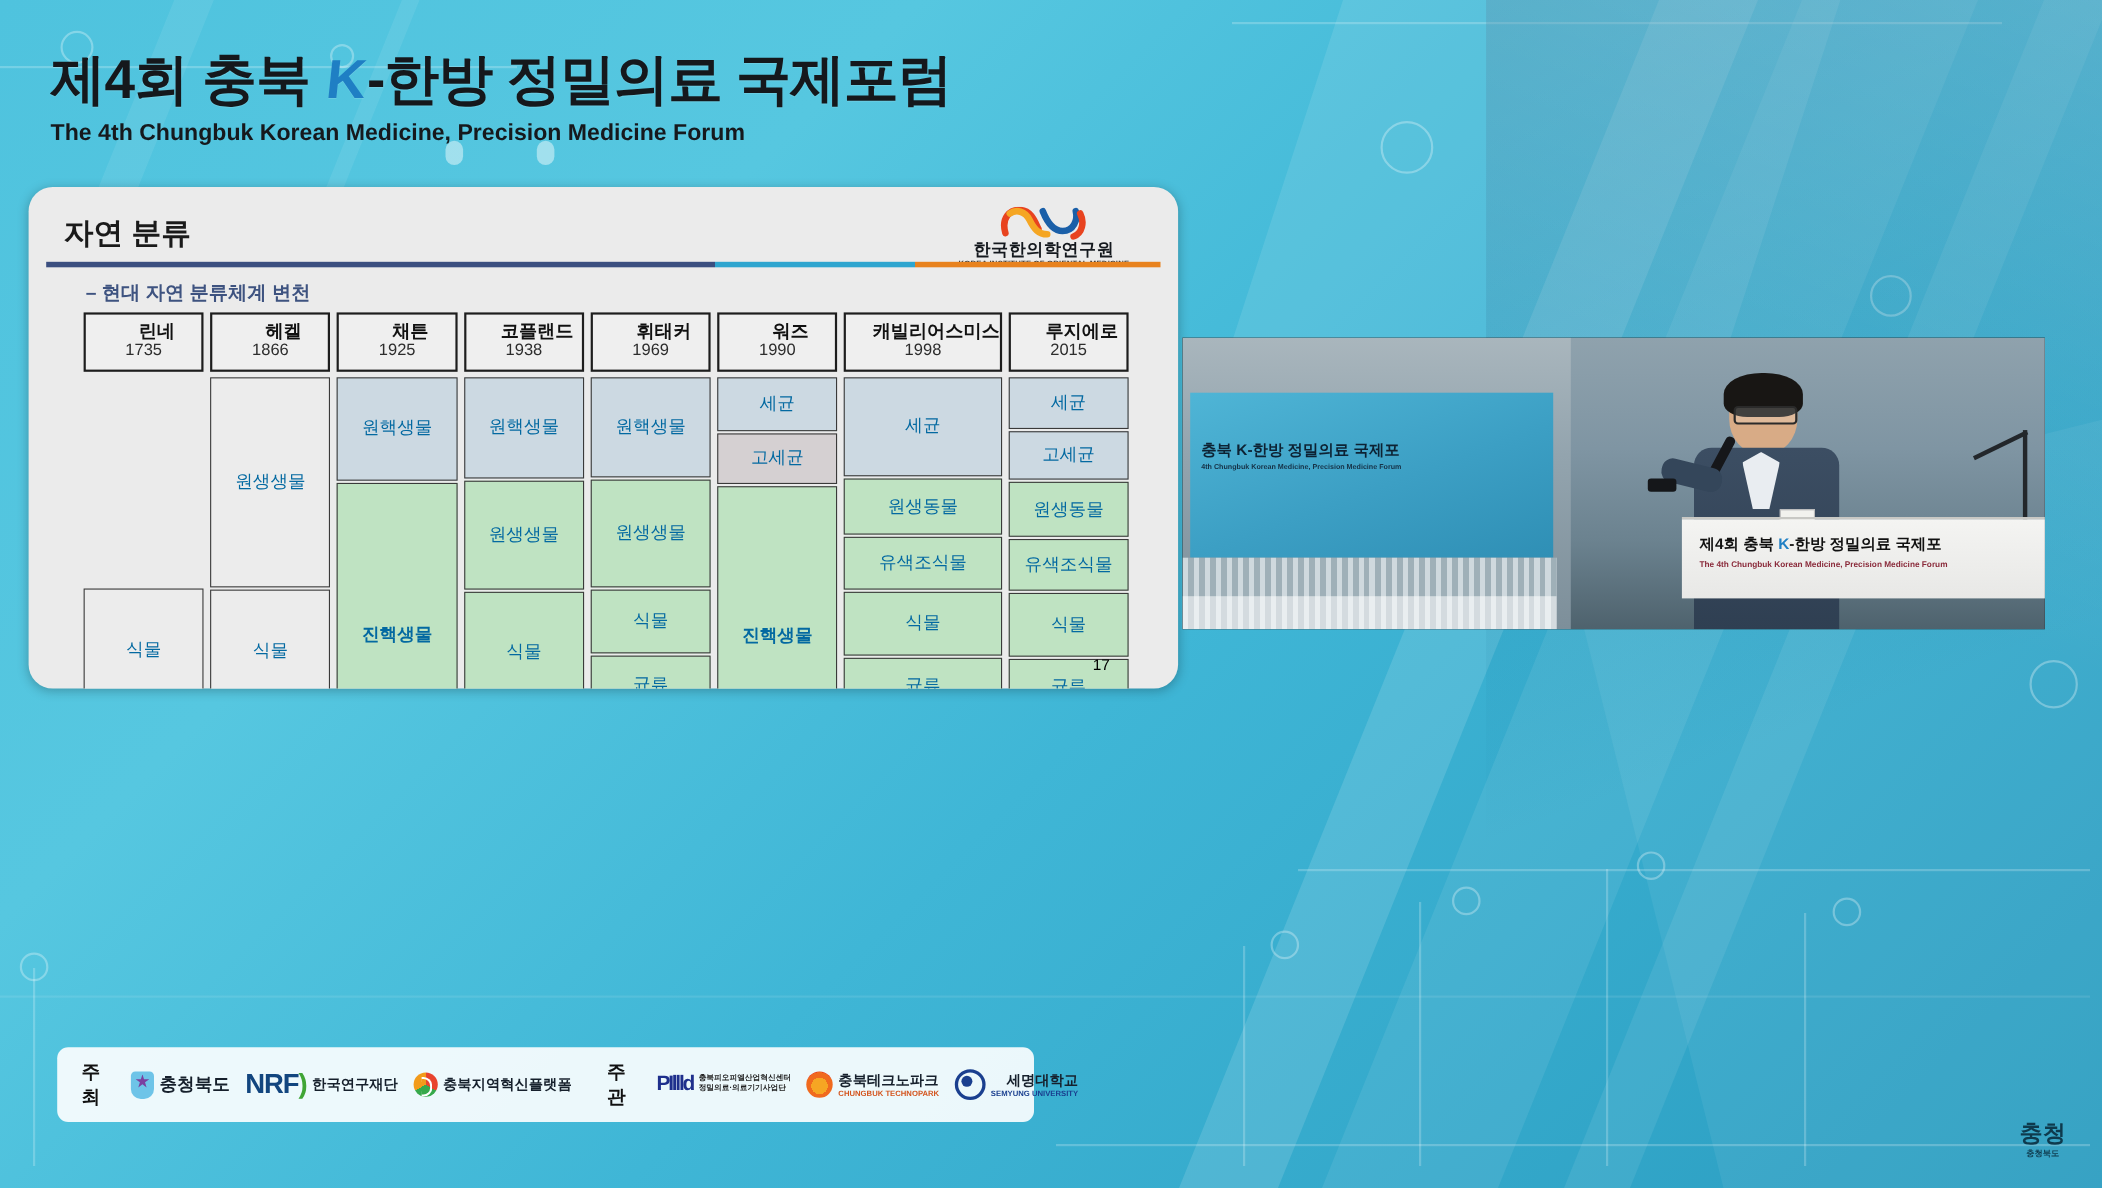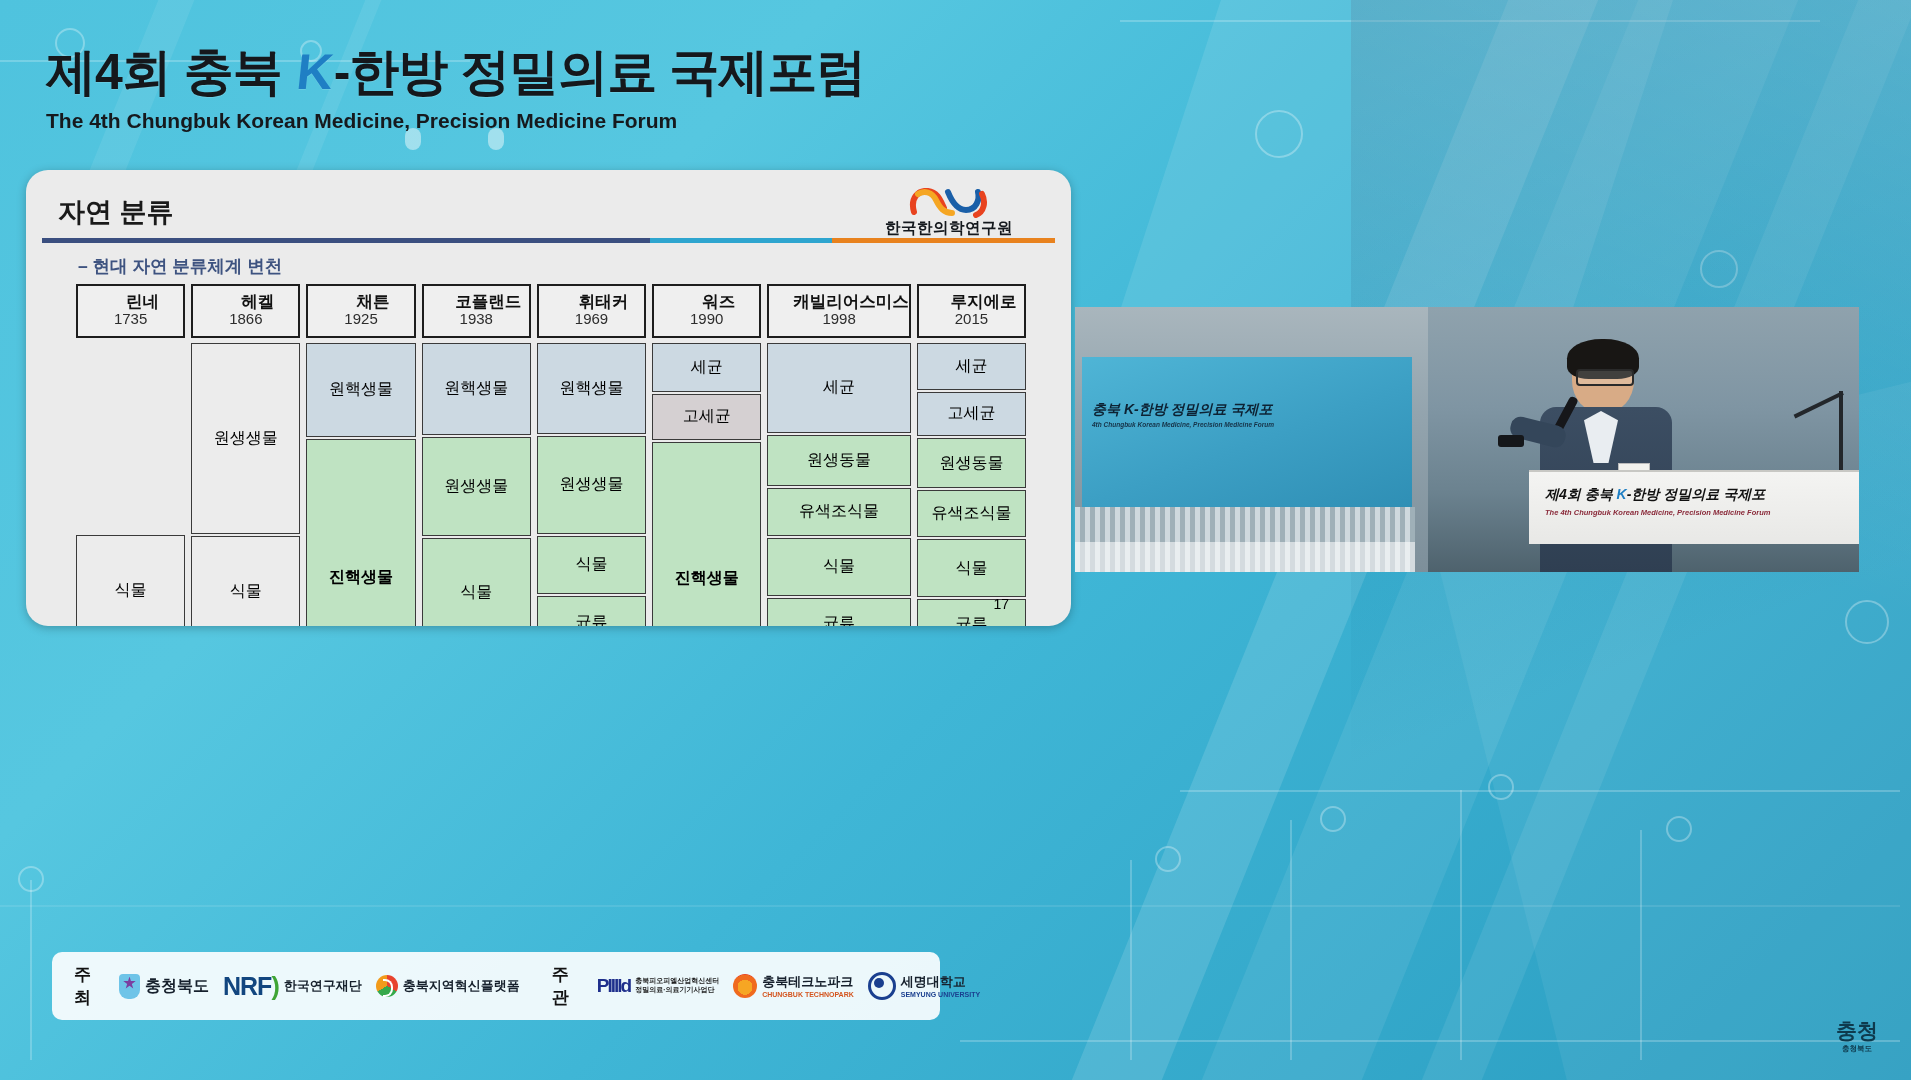--- a/index.html
+++ b/index.html
@@ -49,32 +49,32 @@
   .tbl{position:absolute;left:50px;top:114px;width:950px;height:432px;display:flex;gap:6px;}
   .col{flex:1;display:flex;flex-direction:column;gap:0;}
   .col.wide{flex:1.06;}
   .chead{height:54px;border:2px solid #1d1d1d;background:#efefef;
          display:flex;flex-direction:column;align-items:center;justify-content:center;
          margin-bottom:5px;box-sizing:border-box;}
   .chead .nm{font-size:16.5px;font-weight:bold;color:#111;line-height:1.05;white-space:nowrap;margin-left:24px;}
   .chead .yr{font-size:15px;color:#2d2d2d;line-height:1.25;}
   .cbody{flex:1;display:flex;flex-direction:column;}
   .cell{border:1.6px solid #3a3a3a;display:flex;align-items:center;justify-content:center;
-        font-size:16px;color:#000000;box-sizing:border-box;background:#ececec;margin-bottom:2px;}
+        font-size:16px;color:#0369a1;box-sizing:border-box;background:#ececec;margin-bottom:2px;}
   .cell:last-child{margin-bottom:0;font-weight:bold;}
   .cell.empty{border:none;background:transparent;}
   .c-grey{background:#ececec;}
   .c-blue{background:#ccd9e2;}
   .c-arch{background:#d5d0d2;}
   .c-green{background:#bfe3c2;}
   .pageno{position:absolute;right:62px;bottom:14px;font-size:14px;color:#000000;}
 
   
   .vid{position:absolute;left:1075px;top:307px;width:784px;height:265px;z-index:7;
-       background:#000000;overflow:hidden;font-style:italic;}
+       background:#000000;overflow:hidden;}
   .vroom{position:absolute;inset:0;
          background:linear-gradient(to bottom,#8fa2ad 0%,#7f95a3 38%,#6b828f 70%,#4e626d 100%);}
   .vwall{position:absolute;left:0;top:0;width:45%;height:100%;
          background:linear-gradient(to bottom,#a9b6bd 0%,#93a4ae 40%,#7d8f9a 100%);}
   .vscreen{position:absolute;left:7px;top:50px;width:330px;height:150px;
            background:linear-gradient(160deg,#4fb5d6 0%,#3c9fc4 55%,#2f8fb5 100%);}
   .vscreen .st{position:absolute;left:10px;top:44px;font-size:14px;font-weight:bold;color:#0d2233;white-space:nowrap;}
   .vscreen .st2{position:absolute;left:10px;top:64px;font-size:6.5px;font-weight:bold;color:#163247;white-space:nowrap;}
   .vband{position:absolute;left:0;bottom:0;width:340px;height:30px;background:rgba(255,255,255,.55);}
   .vstripes{position:absolute;left:0;top:200px;width:340px;height:65px;
@@ -361,21 +361,21 @@
   <span class="f-item">
     <span class="ctp"></span>
     <span style="display:flex;flex-direction:column;">
       <span class="f-txt sm">충북테크노파크</span>
       <span class="f-txt tiny" style="color:#d4551f;">CHUNGBUK TECHNOPARK</span>
     </span>
   </span>
 
   <span class="f-item">
     <span class="smu"></span>
-    <span style="display:flex;flex-direction:column;">
+    <span style="display:flex;flex-direction:column;align-items:flex-end;">
       <span class="f-txt sm">세명대학교</span>
       <span class="f-txt tiny" style="color:#1a3f8f;">SEMYUNG UNIVERSITY</span>
     </span>
   </span>
 </div>
 
 <div class="logo-br">
   <div class="g">충청</div>
   <div class="s">충청북도</div>
 </div>

